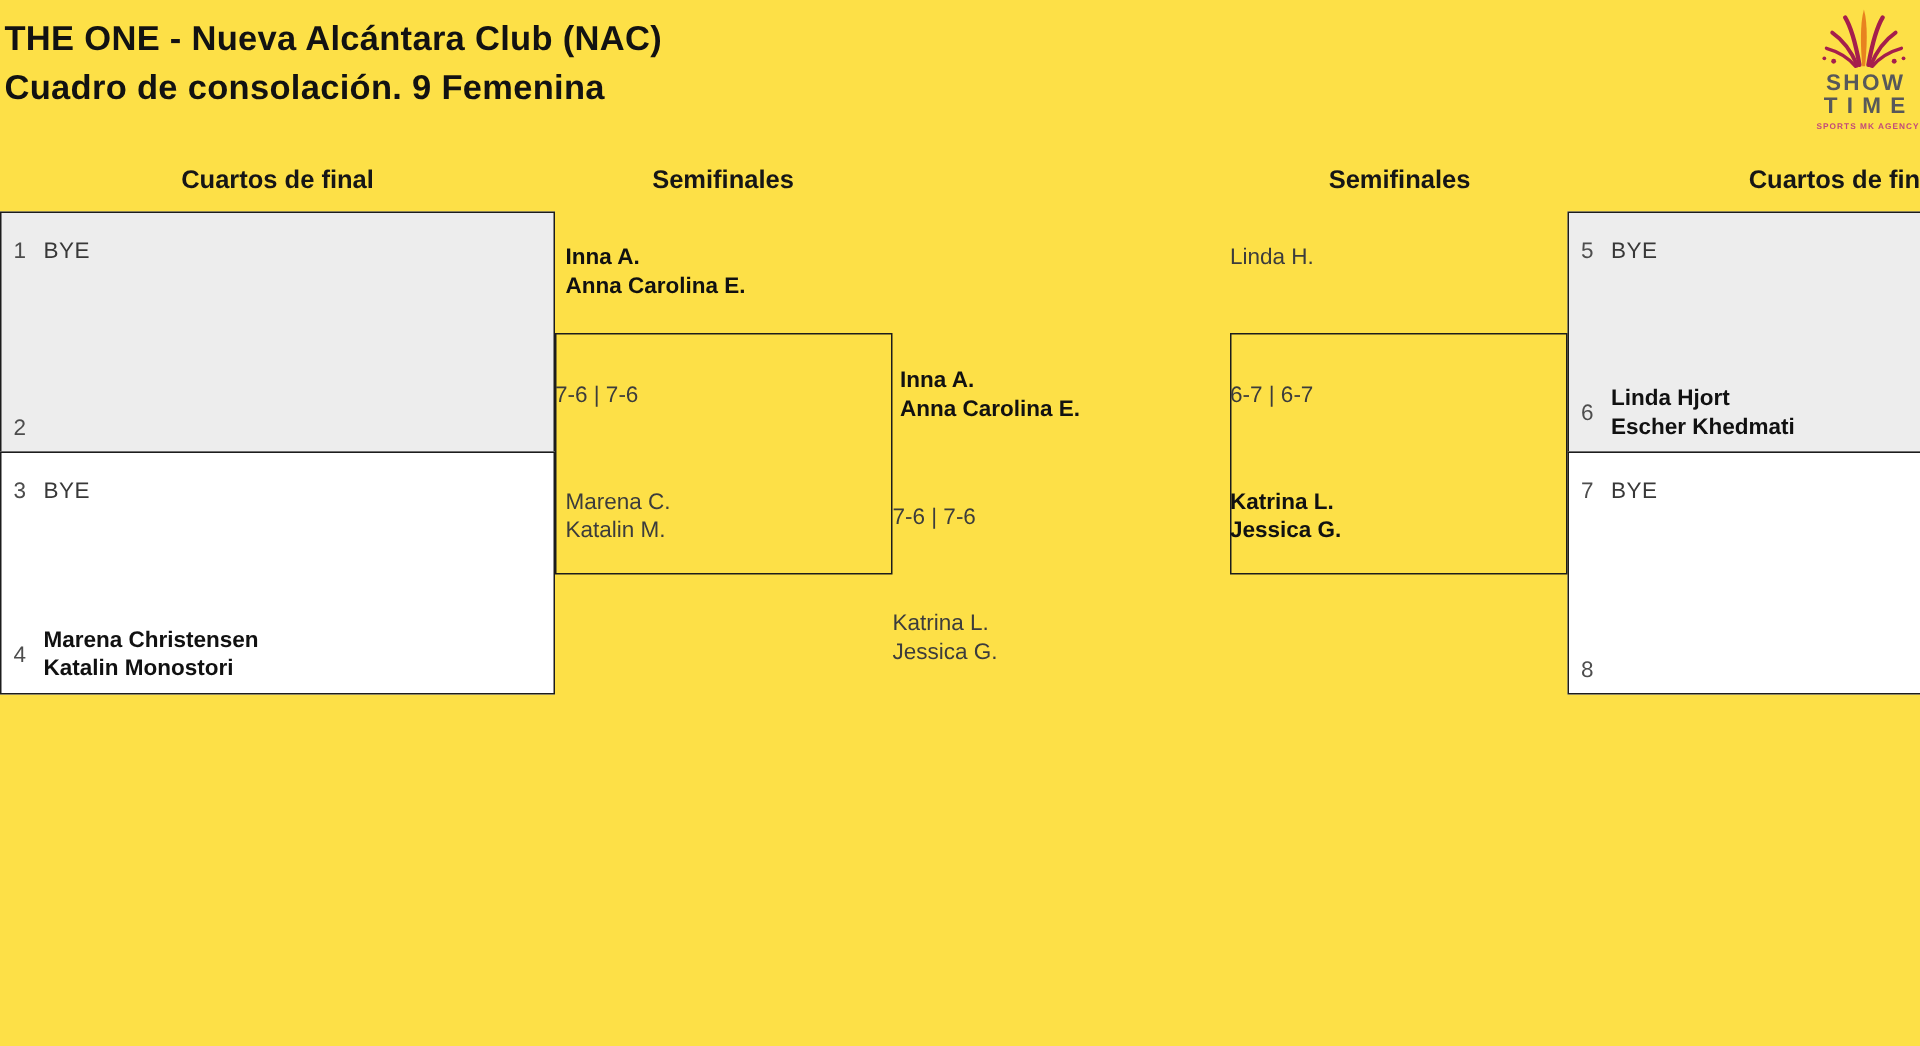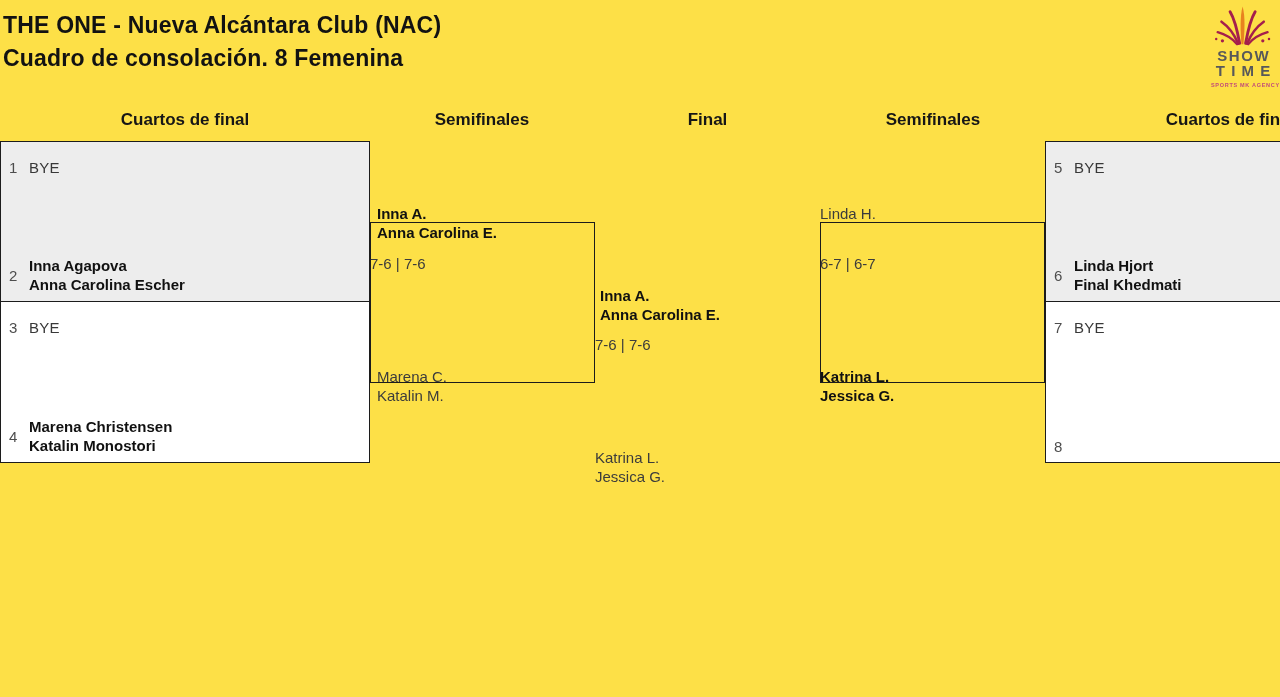--- a/index.html
+++ b/index.html
@@ -29,34 +29,34 @@
   .slot { position:absolute; left:8px; display:flex; align-items:center; }
   .slot-top { top:17px; }
   .slot-bottom { bottom:7px; }
   .seed { width:20px; font-size:15px; color:#4d4d4d; flex:0 0 20px; }
   .names { font-size:15px; line-height:19px; color:#111; font-weight:700; white-space:nowrap; }
   .bye { font-size:15px; color:#383838; font-weight:400; letter-spacing:.3px; }
 
   
   .sf-box { position:absolute; top:222px; width:225px; height:161px; border:1px solid #1c1c1c; background:transparent; }
 
-  .name-block { position:absolute; font-size:15px; line-height:19px; white-space:nowrap;margin-top:42px; }
+  .name-block { position:absolute; font-size:15px; line-height:19px; white-space:nowrap; }
   .bold-name { font-weight:700; color:#111; }
   .plain-name { font-weight:400; color:#3c3c3c; }
   .right-align { }
   .score { position:absolute; font-size:15px; color:#3c3c3c; text-align:left; white-space:nowrap; }
 </style>
 </head>
 <body>
 
 <div class="page">
 
   <div class="title">
     <div>THE ONE - Nueva Alcántara Club (NAC)</div>
-    <div>Cuadro de consolación. 8 Femenina</div>
+    <div>Cuadro de consolación. 9 Femenina</div>
   </div>
 
   <div class="logo">
     <span>
       <svg width="64" height="44" viewBox="0 0 64 46">
         <g fill="none" stroke="#a51e4c" stroke-linecap="round">
           <path d="M28.5,41 C26.5,30 24,17 18.5,8" stroke-width="3"></path>
           <path d="M27,41.5 C23.5,33 17.5,24 9.5,18.5" stroke-width="2.7"></path>
           <path d="M25.8,42 C21.5,37 14.5,32 5.5,29.5" stroke-width="2.4"></path>
           <path d="M34.7,41 C36.7,30 39.2,17 44.7,8" stroke-width="3"></path>
@@ -72,35 +72,30 @@
         <path d="M31.6,2.5 C34.6,13 33.6,30 32.4,42 L30.4,42 C29.4,30 28.6,13 31.6,2.5 Z" fill="#e8821f"></path>
       </svg>
     </span>
     <div class="logo-word1">SHOW</div>
     <div class="logo-word2">TIME</div>
     <div class="logo-tagline">SPORTS MK AGENCY</div>
   </div>
 
   <div class="round-header" style="left:0; width:370px;">Cuartos de final</div>
   <div class="round-header" style="left:370px; width:224px;">Semifinales</div>
-  <div class="round-header" style="left:594px; width:227px;">Final</div>
   <div class="round-header" style="left:821px; width:224px;">Semifinales</div>
   <div class="round-header" style="left:1045px; width:370px;">Cuartos de final</div>
 
   <div class="qf-box qf-grey" style="left:0; top:141px; height:161px;">
     <div class="slot slot-top">
       <div class="seed">1</div>
       <div class="bye">BYE</div>
     </div>
     <div class="slot slot-bottom">
       <div class="seed">2</div>
-      <div class="names">
-        <div>Inna Agapova</div>
-        <div>Anna Carolina Escher</div>
-      </div>
     </div>
   </div>
 
   <div class="qf-box qf-white" style="left:0; top:301px; height:162px;">
     <div class="slot slot-top">
       <div class="seed">3</div>
       <div class="bye">BYE</div>
     </div>
     <div class="slot slot-bottom">
       <div class="seed">4</div>
@@ -113,21 +108,21 @@
 
   <div class="qf-box qf-grey" style="left:1045px; top:141px; height:161px;">
     <div class="slot slot-top">
       <div class="seed">5</div>
       <div class="bye">BYE</div>
     </div>
     <div class="slot slot-bottom">
       <div class="seed">6</div>
       <div class="names">
         <div>Linda Hjort</div>
-        <div>Final Khedmati</div>
+        <div>Escher Khedmati</div>
       </div>
     </div>
   </div>
 
   <div class="qf-box qf-white" style="left:1045px; top:301px; height:162px;">
     <div class="slot slot-top">
       <div class="seed">7</div>
       <div class="bye">BYE</div>
     </div>
     <div class="slot slot-bottom">

